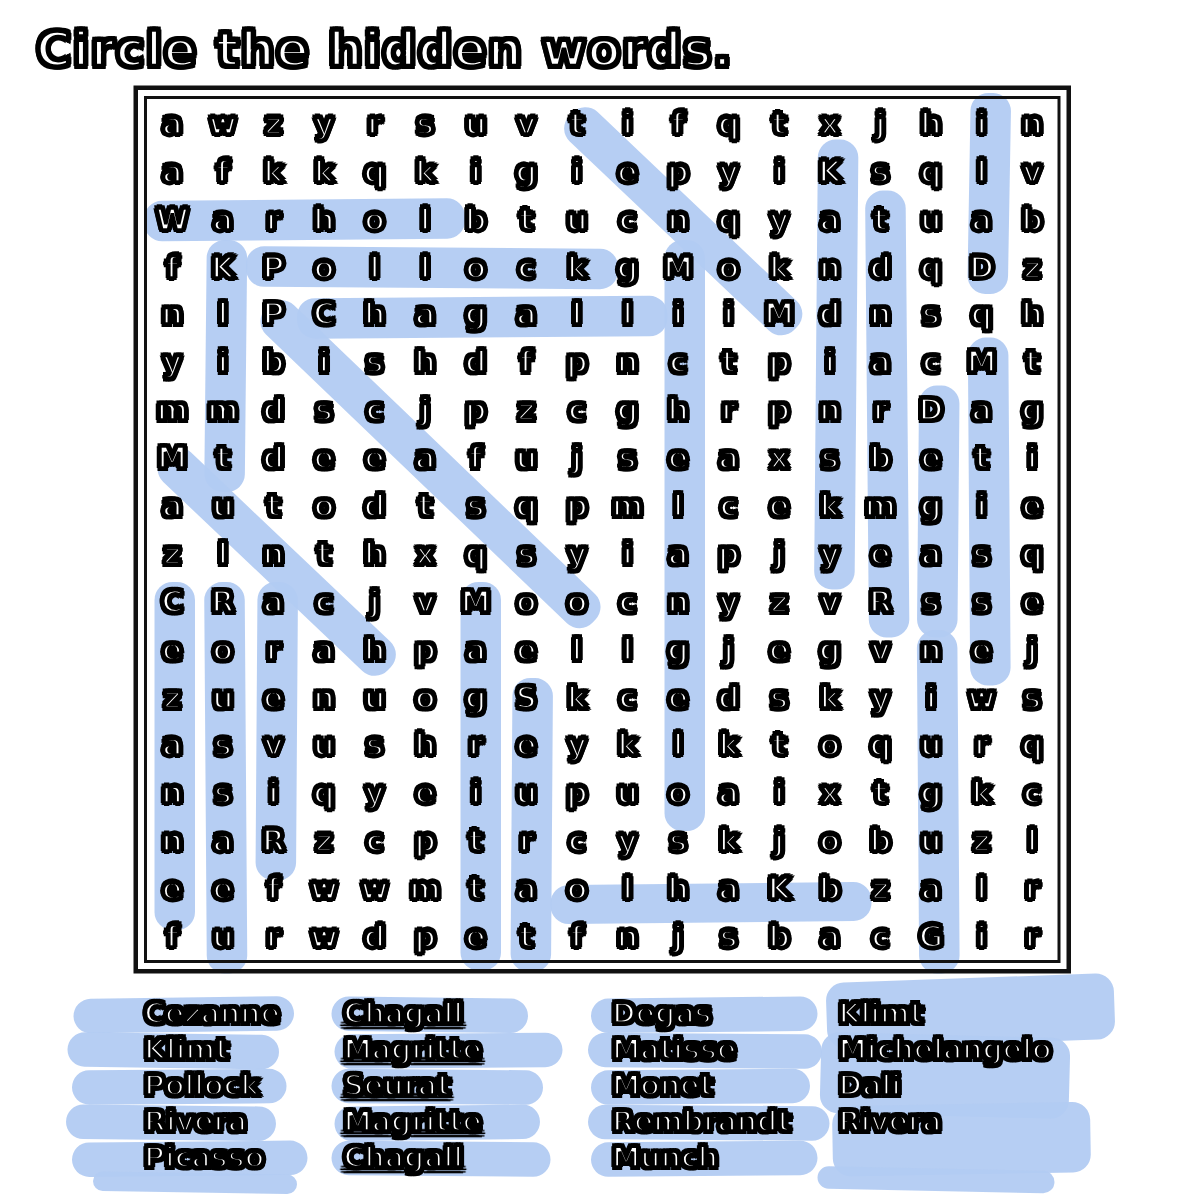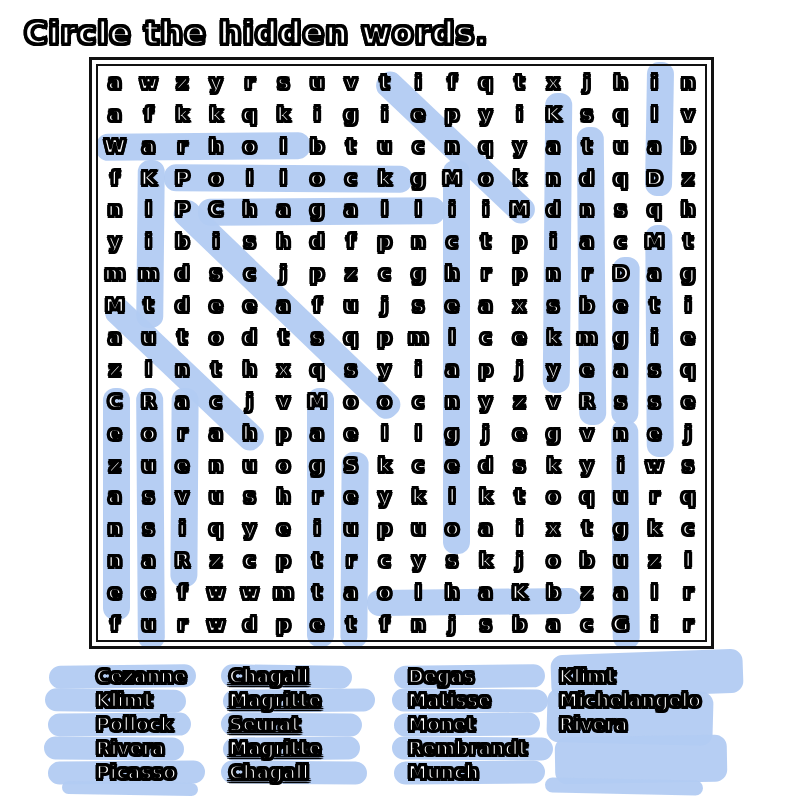--- a/index.html
+++ b/index.html
@@ -448,15 +448,16 @@
     <div class="wl-col">
       <div class="wl-item bubble">Degas</div>
       <div class="wl-item bubble">Matisse</div>
       <div class="wl-item bubble">Monet</div>
       <div class="wl-item bubble">Rembrandt</div>
       <div class="wl-item bubble">Munch</div>
     </div>
     <div class="wl-col">
       <div class="wl-item bubble">Klimt</div>
       <div class="wl-item bubble">Michelangelo</div>
+      <div class="wl-item bubble">Dali</div>
       <div class="wl-item bubble">Rivera</div>
     </div>
   </div>
 
 </body></html>

